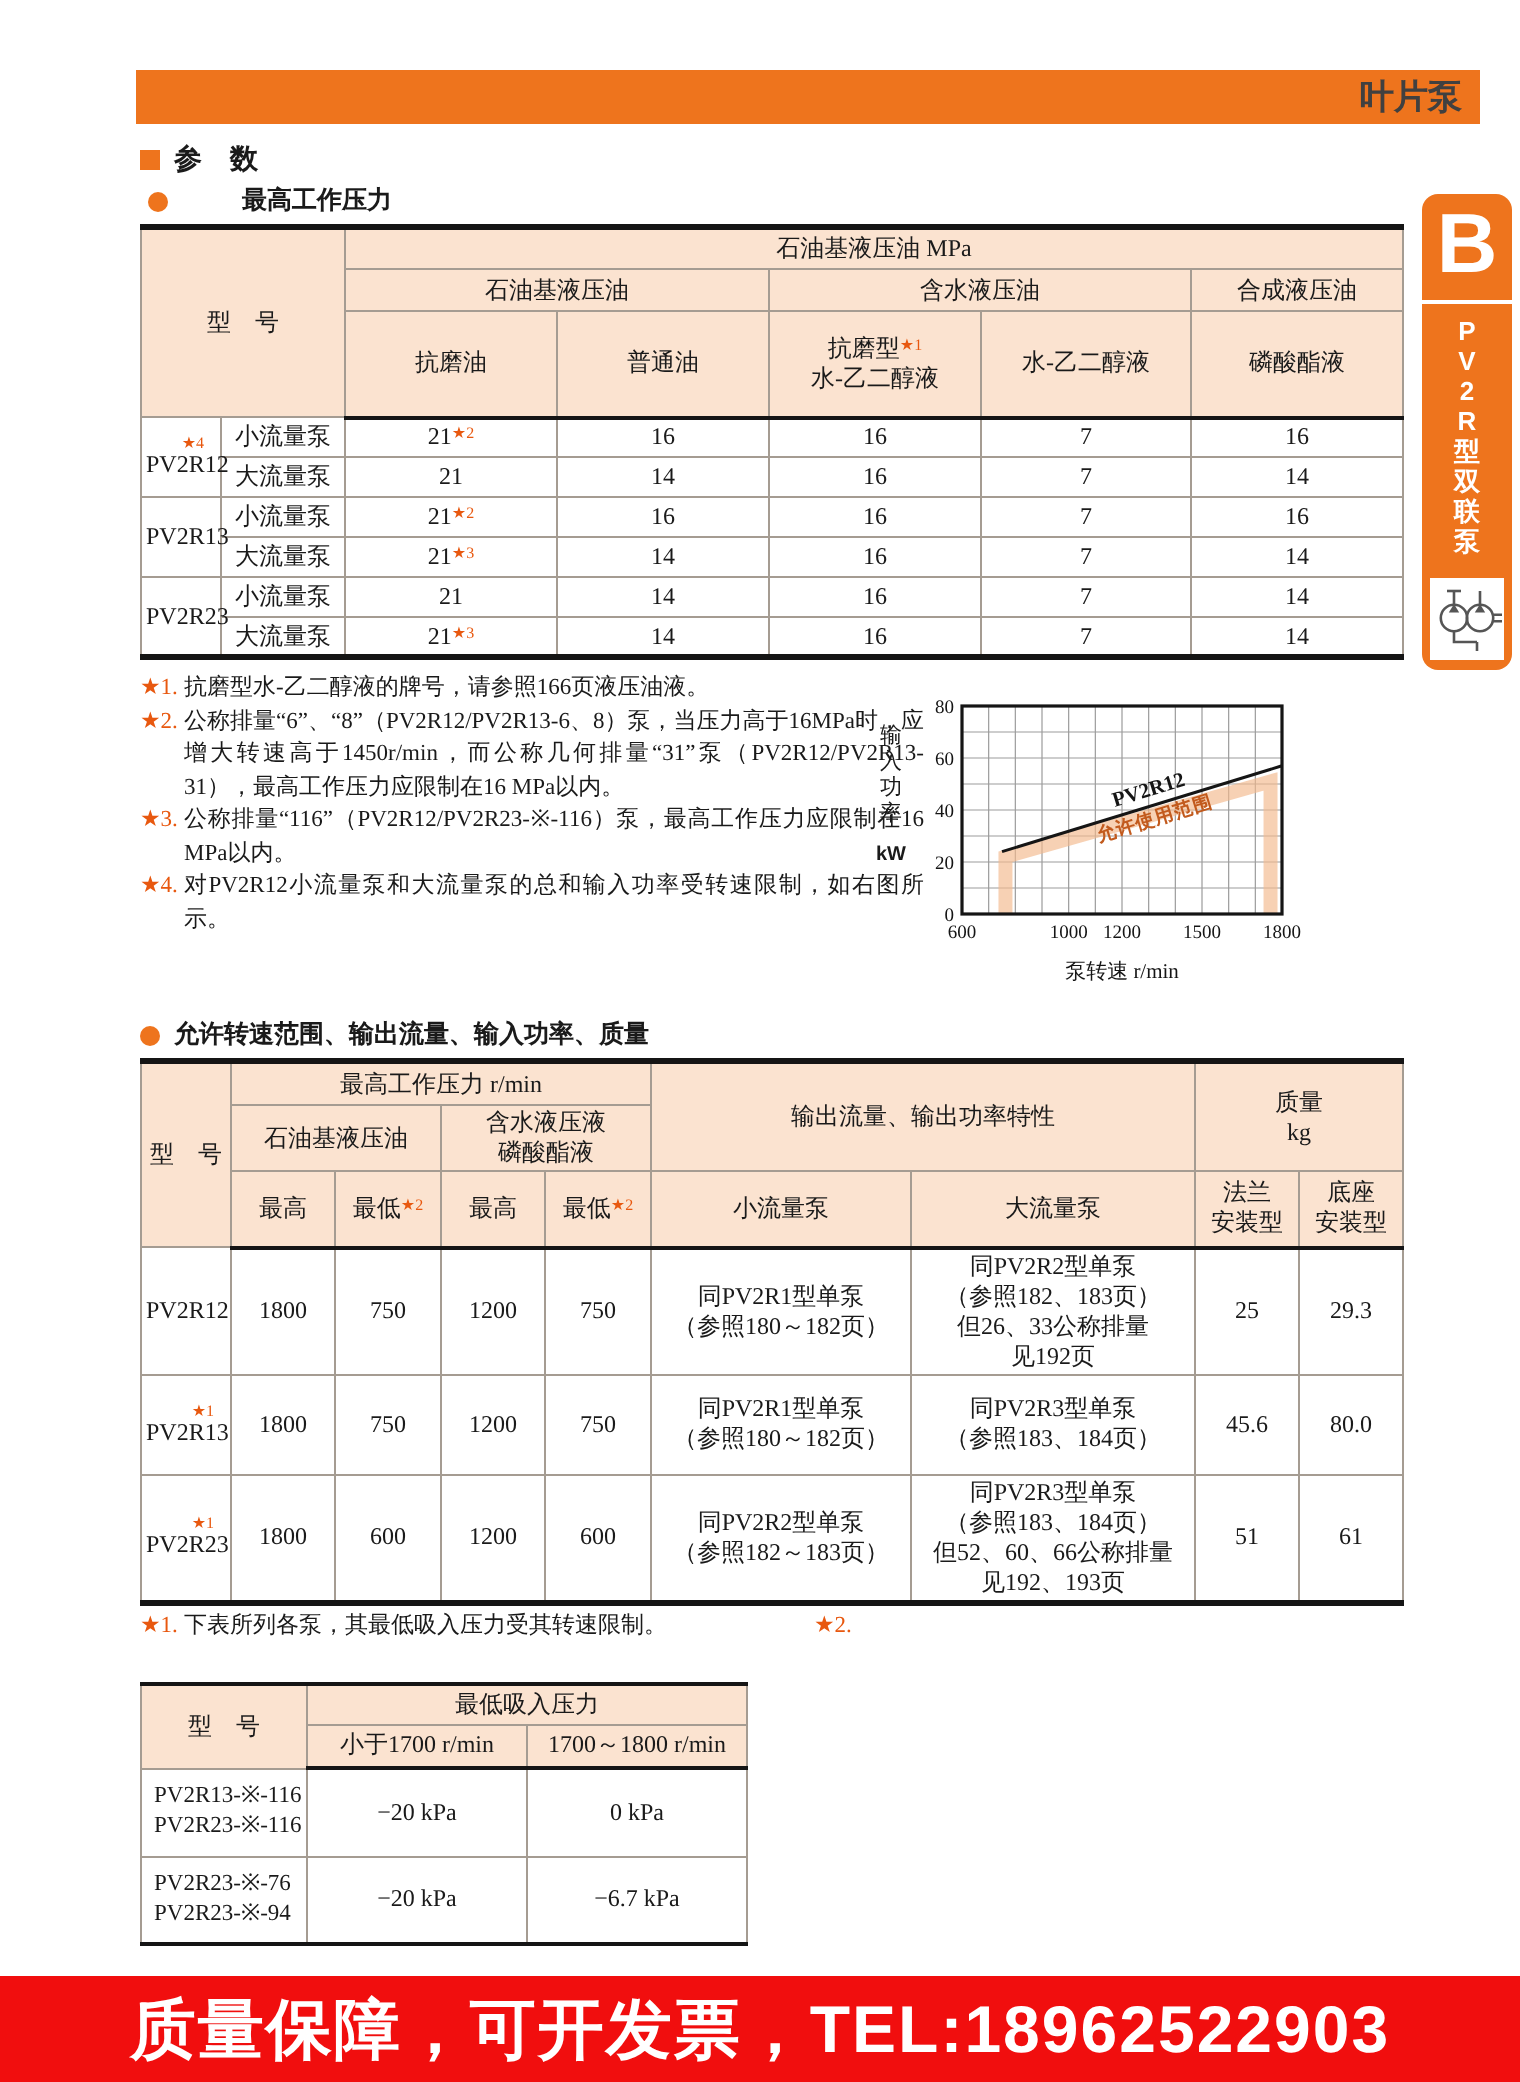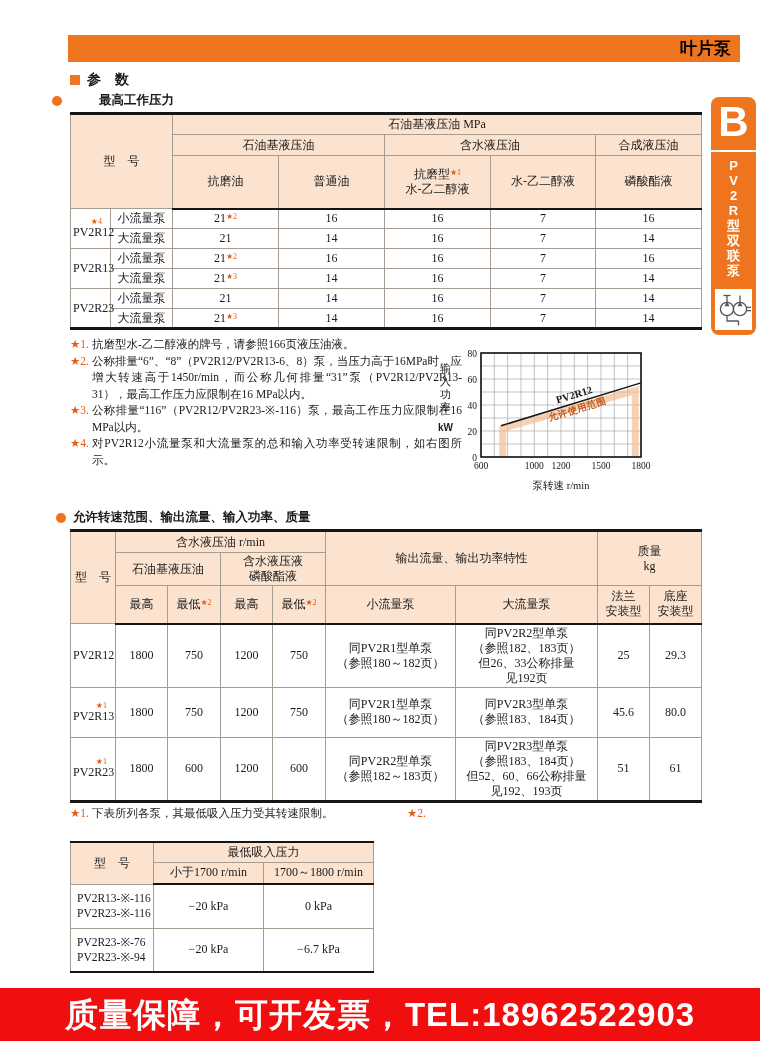--- a/index.html
+++ b/index.html
@@ -11,21 +11,21 @@
     --dark:#151515;
   }
   html,body{margin:0;padding:0;}
   body{
     width:760px;height:1041px;position:relative;background:#fff;
     font-family:"Liberation Serif","DejaVu Serif",serif;color:#1a1a1a;overflow:hidden;
   }
   .abs{position:absolute;}
   
   .header-bar{left:68px;top:35px;width:672px;height:27px;background:var(--orange);
-    color:#000000;font-family:"Liberation Sans","DejaVu Sans",sans-serif;font-weight:bold;
+    color:#404040;font-family:"Liberation Sans","DejaVu Sans",sans-serif;font-weight:bold;
     font-size:17px;line-height:27px;text-align:right;padding-right:9px;box-sizing:border-box;}
   
   .sec-title{display:flex;align-items:center;gap:7px;
     font-family:"Liberation Sans","DejaVu Sans",sans-serif;font-weight:bold;font-size:14px;}
   .sec-title.small{font-size:12.5px;}
   .sq{width:10px;height:10px;background:var(--orange);flex:0 0 auto;}
   .dot{width:10px;height:10px;border-radius:50%;background:var(--orange);flex:0 0 auto;}
   
   table{border-collapse:collapse;table-layout:fixed;}
   .dtable{border-top:3px solid var(--dark);border-bottom:3px solid var(--dark);
@@ -86,21 +86,21 @@
 <body>
 
 <div class="abs header-bar">
   <span>叶片泵</span>
 </div>
 
 <div class="abs sec-title" style="left:70px;top:71px;">
   <span class="sq"></span>
   <span>参　数</span>
 </div>
-<div class="abs sec-title small" style="left:52px;top:92px;gap:37px;">
+<div class="abs sec-title small" style="left:74px;top:92px;gap:37px;">
   <span class="dot"></span>
   <span>最高工作压力</span>
 </div>
 
 <table id="t1" class="abs dtable">
   <colgroup>
     <col style="width:40px">
       <col style="width:62px">
       <col style="width:106px">
       <col style="width:106px">
@@ -242,41 +242,41 @@
         <text x="27" y="127" text-anchor="middle" font-size="9.5" fill="#151515">600</text>
         <text x="80.33333333333333" y="127" text-anchor="middle" font-size="9.5" fill="#151515">1000</text>
         <text x="107" y="127" text-anchor="middle" font-size="9.5" fill="#151515">1200</text>
         <text x="147" y="127" text-anchor="middle" font-size="9.5" fill="#151515">1500</text>
         <text x="187" y="127" text-anchor="middle" font-size="9.5" fill="#151515">1800</text>
         <text x="107" y="147" text-anchor="middle" font-size="10.5" fill="#151515">泵转速  r/min</text>
       </svg>
   </div>
 </div>
 
-<div class="abs sec-title small" style="left:56px;top:509px;">
+<div class="abs sec-title small" style="left:70px;top:509px;">
   <span class="dot"></span>
   <span>允许转速范围、输出流量、输入功率、质量</span>
 </div>
 
 <table id="t2" class="abs dtable">
   <colgroup>
     <col style="width:45px">
       <col style="width:52px">
       <col style="width:53px">
       <col style="width:52px">
       <col style="width:53px">
     <col style="width:130px">
       <col style="width:142px">
       <col style="width:52px">
       <col style="width:52px">
   </colgroup>
   <thead>
     <tr>
       <th rowspan="3">型　号</th>
-      <th colspan="4">含水液压油  r/min</th>
+      <th colspan="4">最高工作压力  r/min</th>
       <th colspan="2" rowspan="2">输出流量、输出功率特性</th>
       <th colspan="2" rowspan="2">质量<br>kg</th>
     </tr>
     <tr>
       <th colspan="2">石油基液压油</th>
       <th colspan="2">含水液压液<br>磷酸酯液</th>
     </tr>
     <tr class="hsep">
       <th>最高</th>
       <th>最低<sup class="star">★2</sup></th>

